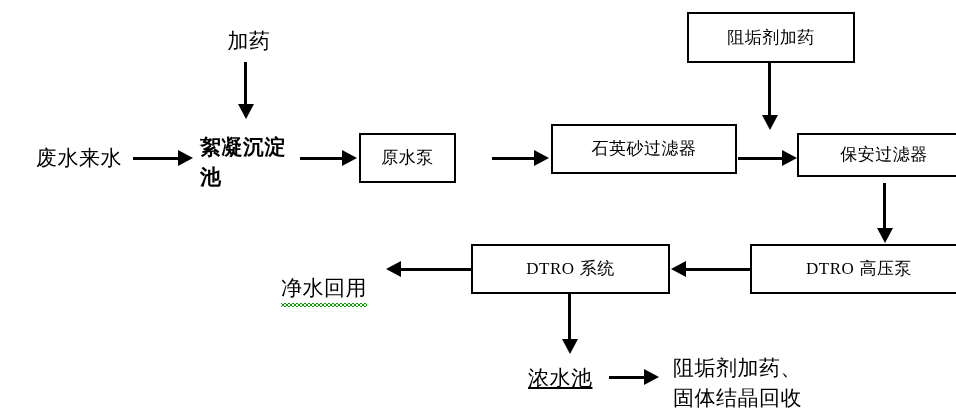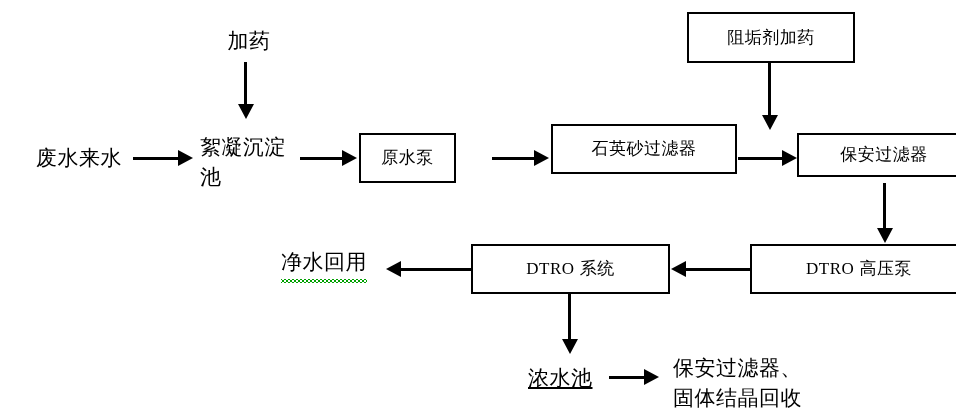--- a/index.html
+++ b/index.html
@@ -137,21 +137,21 @@
     <div class="head-down" style="left:734px; top:115px;"></div>
   </div>
 
   <div class="node-text" style="left:8px; top:142px; width:96px; height:32px;">废水来水</div>
 
   <div class="conn">
     <div class="line-h" style="left:105px; top:157px; width:48px;"></div>
     <div class="head-right" style="left:150px; top:150px;"></div>
   </div>
 
-  <div class="node-text two-line" style="left:172px; top:132px; width:104px; height:66px;">絮凝沉淀
+  <div class="node-text two-line" style="left:172px; top:132px; width:104px; height:66px;font-weight:bold;">絮凝沉淀
 池</div>
 
   <div class="conn">
     <div class="line-h" style="left:272px; top:157px; width:44px;"></div>
     <div class="head-right" style="left:314px; top:150px;"></div>
   </div>
 
   <div class="node-box" style="left:331px; top:133px; width:97px; height:50px;">原水泵</div>
 
   <div class="conn">
@@ -166,21 +166,21 @@
     <div class="head-right" style="left:754px; top:150px;"></div>
   </div>
 
   <div class="node-box" style="left:769px; top:133px; width:174px; height:44px;">保安过滤器</div>
 
   <div class="conn">
     <div class="line-v" style="left:855px; top:183px; height:48px;"></div>
     <div class="head-down" style="left:849px; top:228px;"></div>
   </div>
 
-  <div class="node-text" style="left:253px; top:248px; width:100px; height:32px;font-family:Liberation Mono, monospace;">
+  <div class="node-text" style="left:253px; top:272px; width:100px; height:32px;">
     <span class="spellcheck">净水回用</span>
   </div>
 
   <div class="conn">
     <div class="line-h" style="left:373px; top:268px; width:70px;"></div>
     <div class="head-left" style="left:358px; top:261px;"></div>
   </div>
 
   <div class="node-box" style="left:443px; top:244px; width:199px; height:50px;">
     <span class="serif-acronym">DTRO</span>&nbsp;<span>系统</span>
@@ -200,16 +200,16 @@
     <div class="head-down" style="left:534px; top:339px;"></div>
   </div>
 
   <div class="node-text" style="left:500px; top:362px; width:76px; height:32px;text-decoration:underline;">浓水池</div>
 
   <div class="conn">
     <div class="line-h" style="left:581px; top:376px; width:38px;"></div>
     <div class="head-right" style="left:616px; top:369px;"></div>
   </div>
 
-  <div class="node-text two-line" style="left:645px; top:353px; width:250px; height:64px;">保安过滤器、
+  <div class="node-text two-line" style="left:645px; top:353px; width:250px; height:64px;">阻垢剂加药、
 固体结晶回收</div>
 
 </div>
 
 </body></html>

